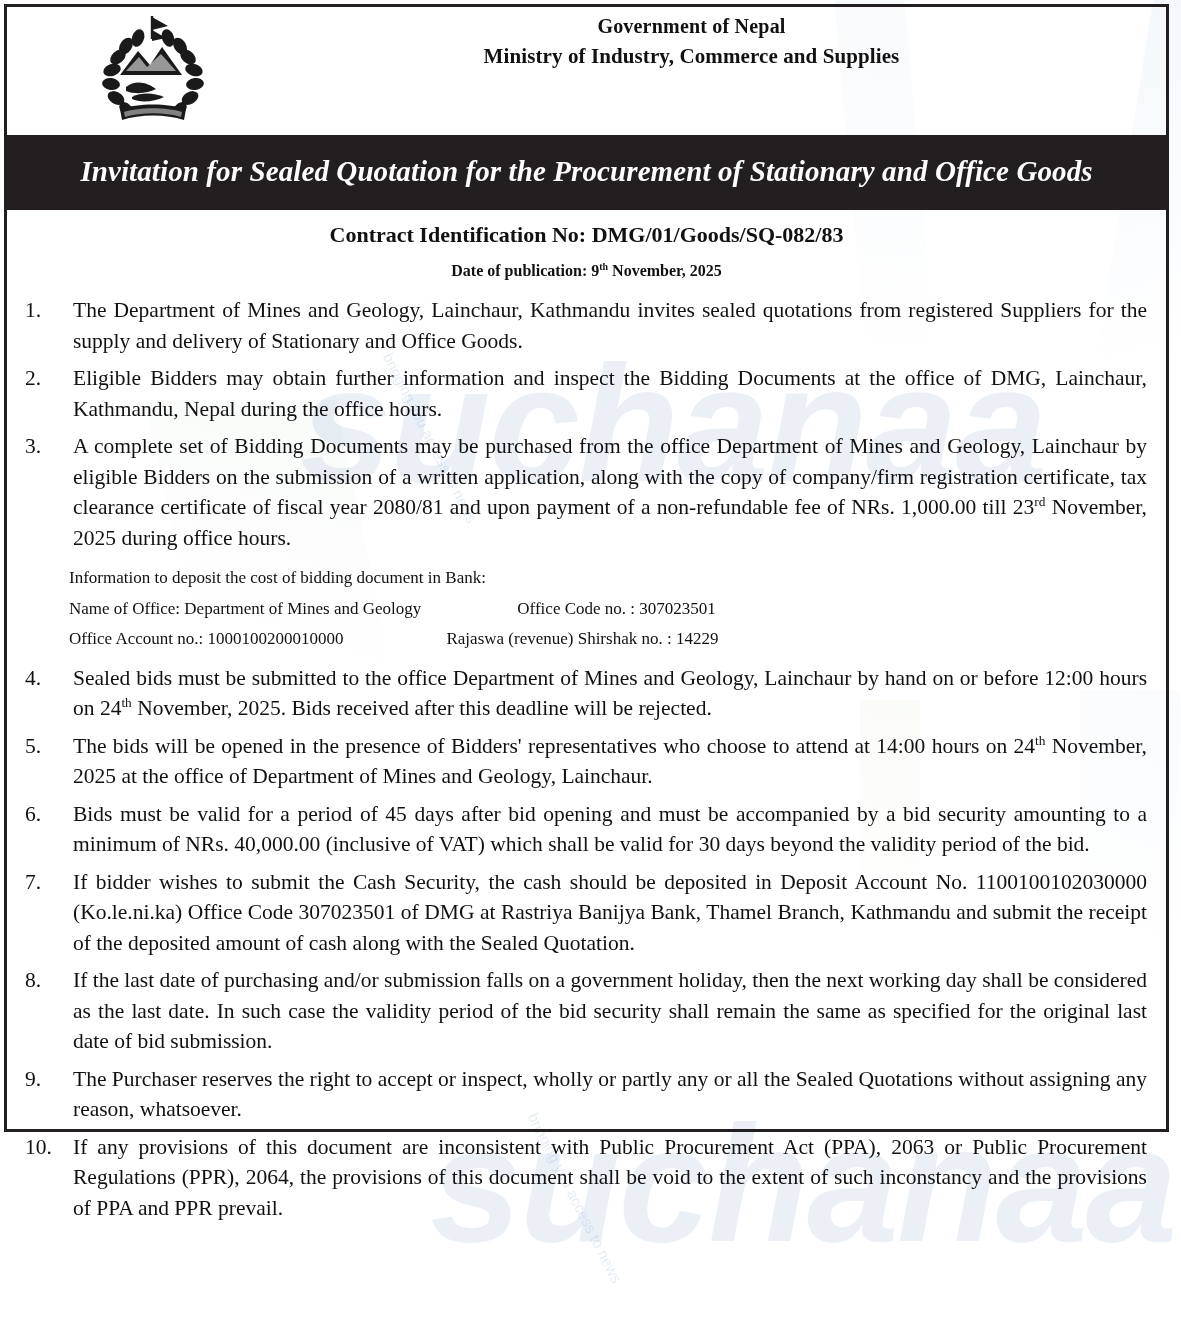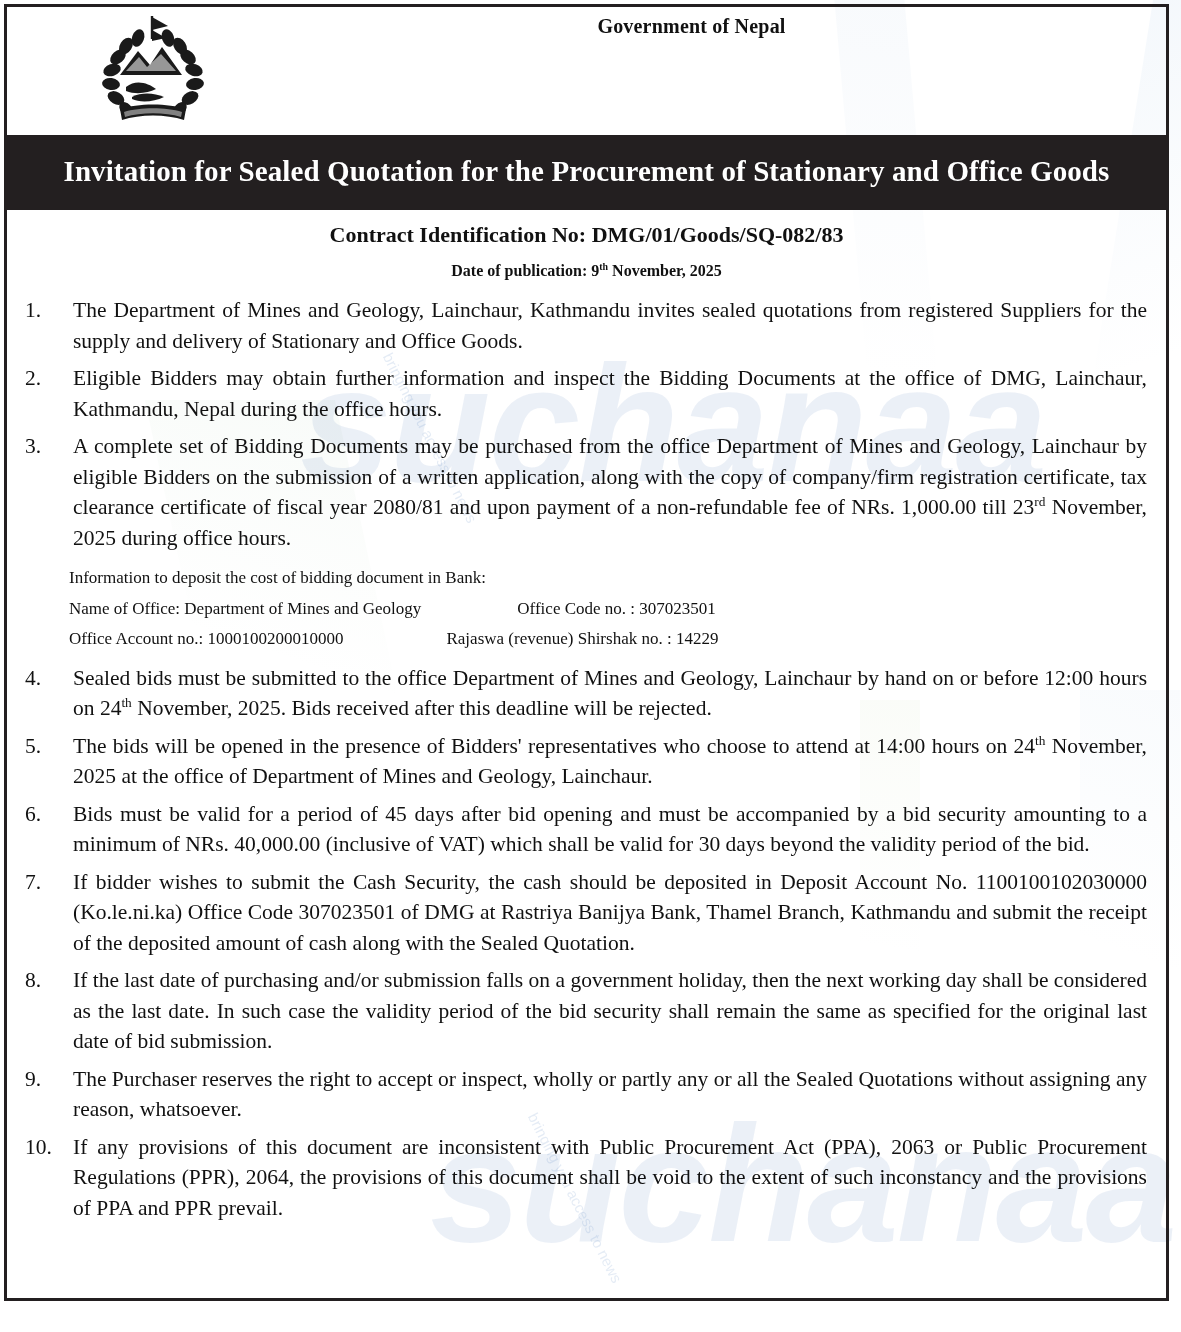--- a/index.html
+++ b/index.html
@@ -81,21 +81,21 @@
     width: 60px; height: 310px;
     background: linear-gradient(190deg, #cfe0b9 0%, rgba(207,224,185,0) 80%);
   }
 
   
   #notice {
     position: absolute;
     left: 4px;
     top: 4px;
     width: 1165px;
-    height: 1297px;
+    height: 1128px;
     border: 3px solid #231f20;
     box-sizing: border-box;
     background: transparent;
     z-index: 1;
   }
 
   
   #masthead {
     position: relative;
     height: 128px;
@@ -135,20 +135,21 @@
     margin-top: 1px;
   }
 
   
   #title-band {
     background: #231f20;
     color: #ffffff;
     text-align: center;
     padding: 13px 30px 16px 30px;
     box-sizing: border-box;
+    font-style: italic;
   }
   #title-band .band-text {
     font-size: 29px;
     font-weight: bold;
     line-height: 46px;
     letter-spacing: 0.1px;
   }
 
   
   #subhead {
@@ -277,20 +278,21 @@
         <path d="M36 74 C46 66, 58 70, 66 76 C58 80, 46 82, 36 78 Z" fill="#1a1a1a"></path>
         <path d="M42 84 C52 79, 64 80, 74 84 C64 89, 50 90, 42 86 Z" fill="#1a1a1a"></path>
 
         <path d="M30 96 C48 90, 78 90, 96 96 L94 107 C76 101, 50 101, 32 107 Z" fill="#1a1a1a"></path>
         <path d="M34 99 C50 94, 76 94, 92 99 L91 104 C75 99, 51 99, 35 104 Z" fill="#ffffff" opacity="0.45"></path>
       </svg>
     </div>
 
     <div id="masthead-text">
       <div class="line-gov">Government of Nepal</div>
+      <div class="line-ministry">Ministry of Industry, Commerce and Supplies</div>
     </div>
   </div>
 
   <div id="title-band">
     <div class="band-text">Invitation for Sealed Quotation for the Procurement of Stationary and Office Goods</div>
   </div>
 
   <div id="subhead">
     <div class="contract-line">Contract Identification No: DMG/01/Goods/SQ-082/83</div>
     <div class="pubdate-line"><span>Date of publication:</span> <span>9</span><sup>th</sup><span> November, 2025</span></div>

